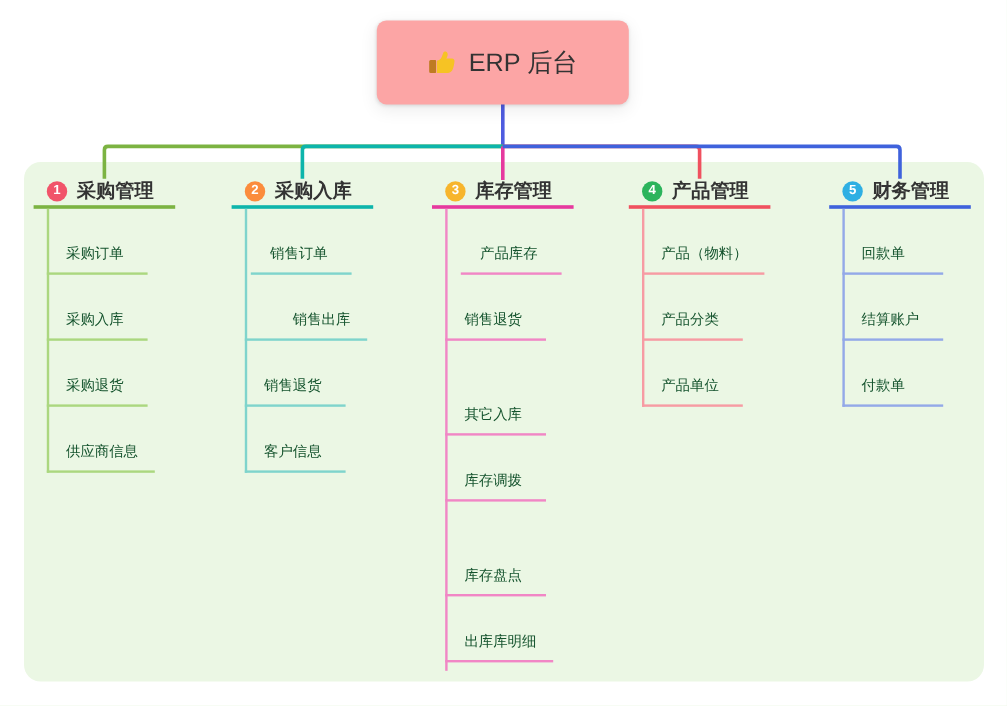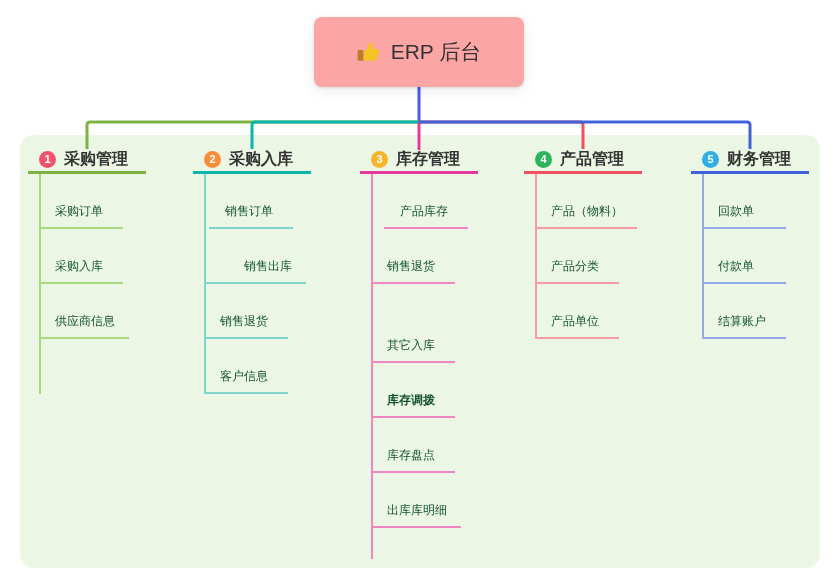--- a/index.html
+++ b/index.html
@@ -81,20 +81,23 @@
     </div>
     <div class="children">
       <div class="vline" style="background: rgb(171, 215, 127); height: 220px;"></div>
     <div class="child" style="border-bottom-color: rgb(171, 215, 127);">
           <span class="child-label">采购订单</span>
         </div>
         <div class="child" style="border-bottom-color: rgb(171, 215, 127); text-align: right;">
           <span class="child-label">采购入库</span>
         </div>
         <div class="child" style="border-bottom-color: rgb(171, 215, 127);">
+          <span class="child-label">采购退货</span>
+        </div>
+        <div class="child" style="border-bottom-color: rgb(171, 215, 127);">
           <span class="child-label">供应商信息</span>
         </div>
       </div>
   </div>
     <div class="branch" style="left: 193px;">
     <div class="branch-header" style="border-bottom-color: rgb(13, 181, 171);">
       <span class="badge" style="background: rgb(251, 140, 60);">2</span>
       <span class="branch-label">采购入库</span>
     </div>
     <div class="children">
@@ -122,24 +125,24 @@
       <div class="vline" style="background: rgb(241, 134, 197); height: 385px;"></div>
         <div class="child" style="border-bottom-color: rgb(241, 134, 197); margin-left: 24px;">
           <span class="child-label">产品库存</span>
         </div>
         <div class="child" style="border-bottom-color: rgb(241, 134, 197);">
           <span class="child-label">销售退货</span>
         </div>
         <div class="child" style="border-bottom-color: rgb(241, 134, 197); margin-top: 24px;">
           <span class="child-label">其它入库</span>
         </div>
-        <div class="child" style="border-bottom-color: rgb(241, 134, 197); font-weight: bold;">
+        <div class="child" style="border-bottom-color: rgb(241, 134, 197);">
           <span class="child-label">库存调拨</span>
         </div>
-        <div class="child" style="border-bottom-color: rgb(241, 134, 197);">
+        <div class="child" style="border-bottom-color: rgb(241, 134, 197); margin-top: 24px;">
           <span class="child-label">库存盘点</span>
         </div>
         <div class="child" style="border-bottom-color: rgb(241, 134, 197);">
           <span class="child-label">出库库明细</span>
         </div>
       </div>
   </div>
     <div class="branch" style="left: 524px;">
     <div class="branch-header" style="border-bottom-color: rgb(240, 81, 95);">
       <span class="badge" style="background: rgb(44, 180, 92);">4</span>
@@ -162,20 +165,20 @@
     <div class="branch-header" style="border-bottom-color: rgb(63, 98, 220);">
       <span class="badge" style="background: rgb(47, 175, 227);">5</span>
       <span class="branch-label">财务管理</span>
     </div>
     <div class="children">
       <div class="vline" style="background: rgb(147, 169, 232); height: 165px;"></div>
     <div class="child" style="border-bottom-color: rgb(147, 169, 232);">
           <span class="child-label">回款单</span>
         </div>
         <div class="child" style="border-bottom-color: rgb(147, 169, 232);">
-          <span class="child-label">付款单</span>
+          <span class="child-label">结算账户</span>
         </div>
         <div class="child" style="border-bottom-color: rgb(147, 169, 232);">
-          <span class="child-label">结算账户</span>
+          <span class="child-label">付款单</span>
         </div>
       </div>
   </div>
   </div>
 
 </body></html>

